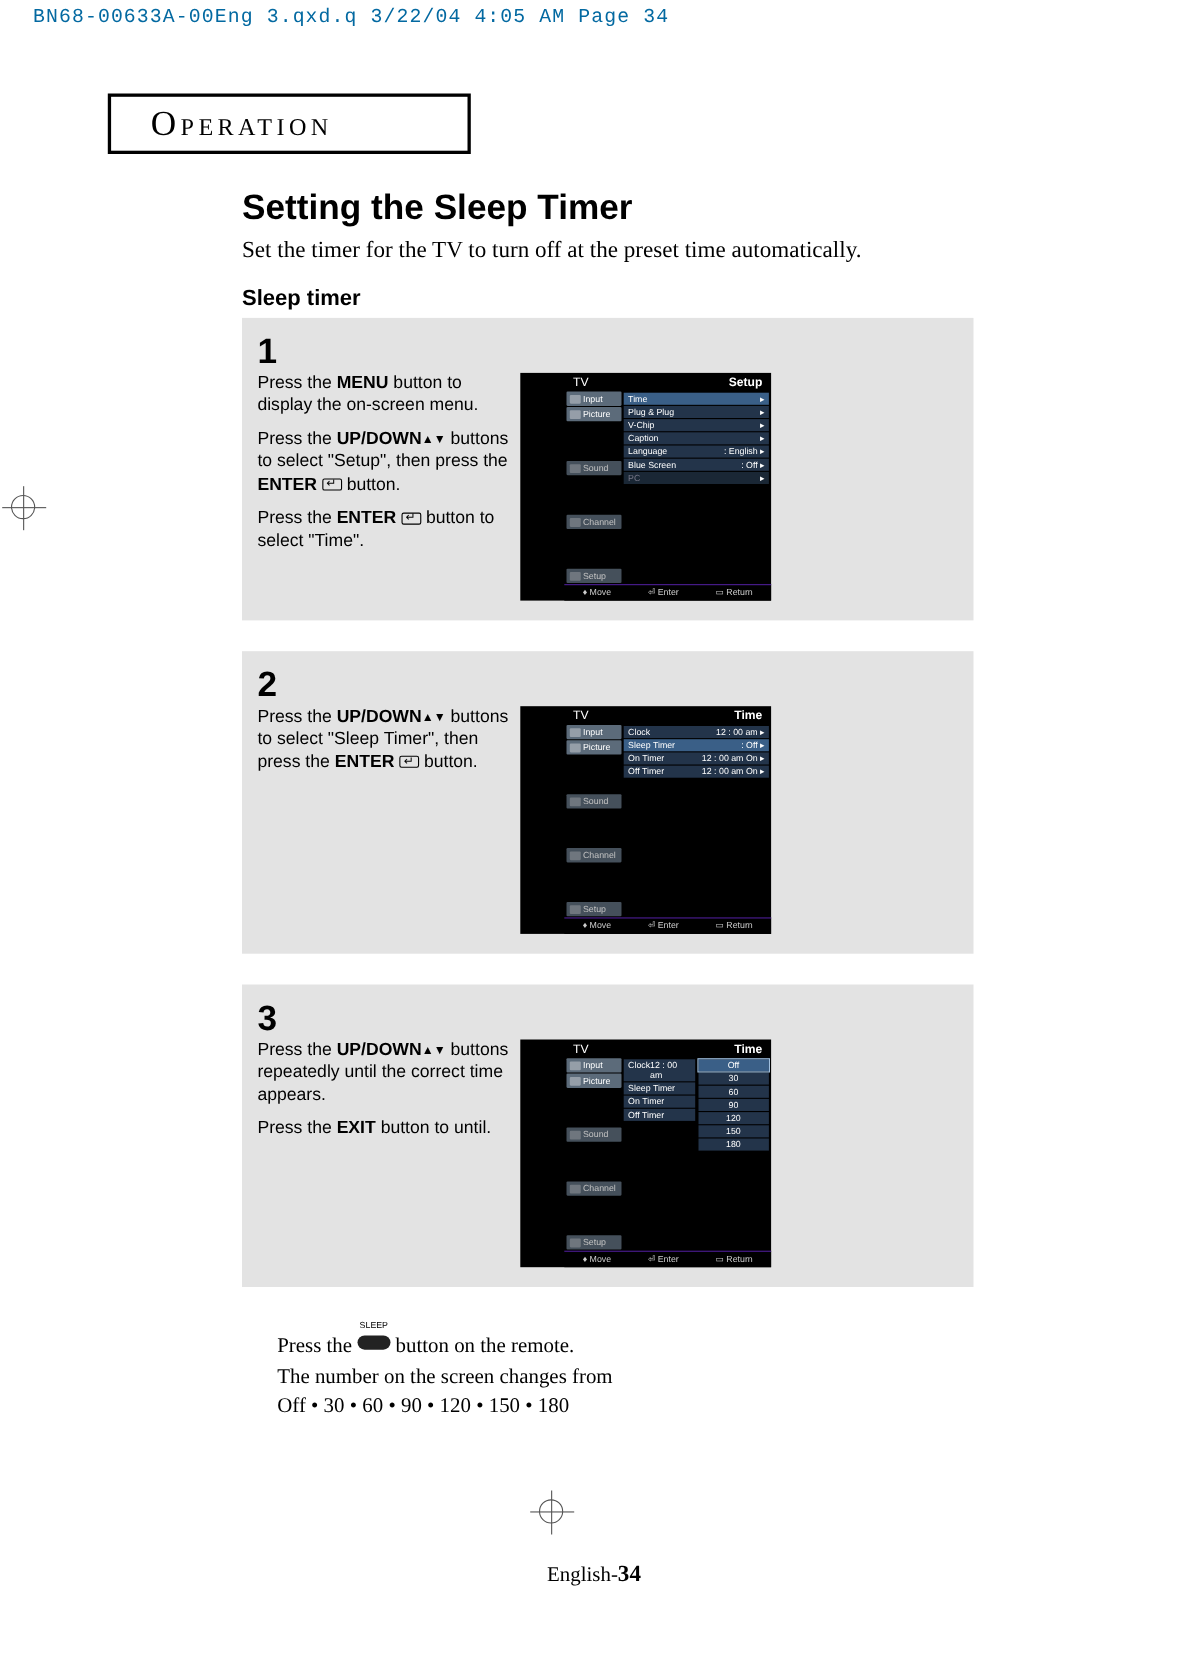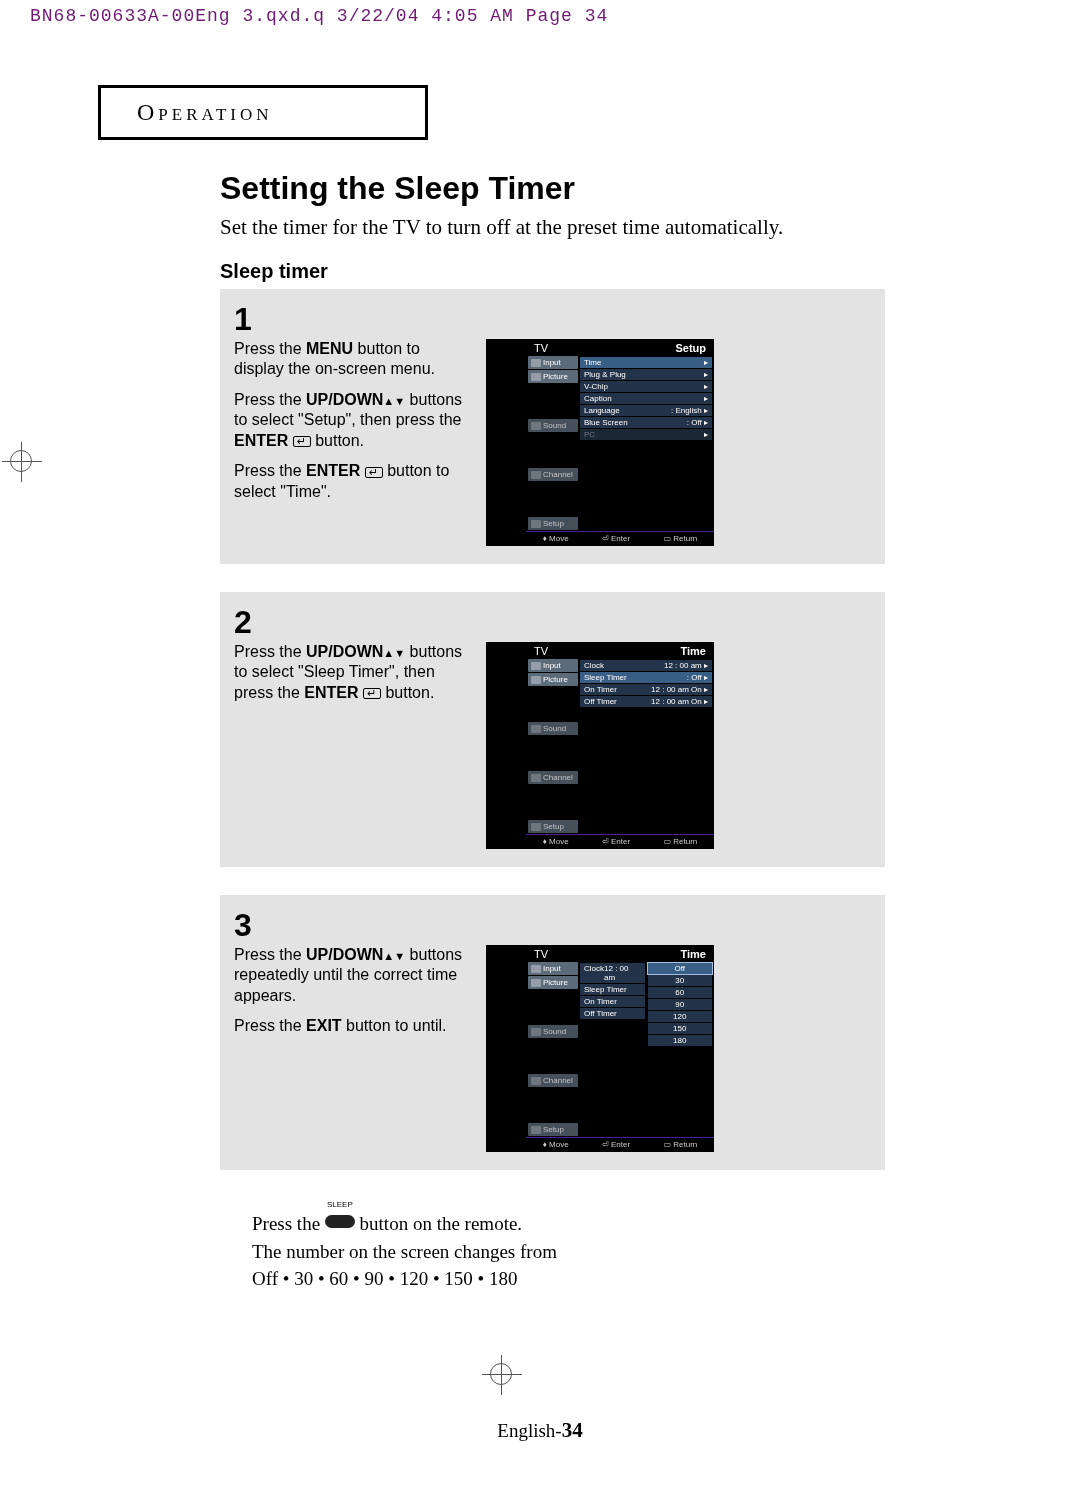--- a/index.html
+++ b/index.html
@@ -1,36 +1,36 @@
 <!DOCTYPE html>
 <html><head>
 <meta charset="utf-8">
 <style>
 * { margin: 0; padding: 0; box-sizing: border-box; }
 body { font-family: Arial, Helvetica, sans-serif; background: #fff; width: 1080px; height: 1503px; position: relative; color: #000; }
-.page-header { position: absolute; top: 6px; left: 30px; font-family: "Courier New", monospace; font-size: 18px; color: #701a75; letter-spacing: 1px; }
+.page-header { position: absolute; top: 6px; left: 30px; font-family: "Courier New", monospace; font-size: 18px; color: #0369a1; letter-spacing: 1px; }
 .crop-tl, .crop-bl { position: absolute; width: 50px; height: 50px; }
 .crop-tl { top: 450px; left: 0; }
 .crop-bl { bottom: 90px; left: 480px; }
 .crop-circle { border: 1px solid #555; border-radius: 50%; width: 22px; height: 22px; position: absolute; }
 .crop-cross::before, .crop-cross::after { content: ""; position: absolute; background: #555; }
 .crop-cross::before { width: 40px; height: 1px; top: 10px; left: -9px; }
 .crop-cross::after  { width: 1px; height: 40px; top: -9px; left: 10px; }
 
 .section-tab { position: absolute; top: 85px; left: 98px; width: 330px; height: 55px; border: 3px solid #000; display: flex; align-items: center; padding-left: 36px; }
-.section-tab span { font-variant: small-caps; letter-spacing: 4px; font-size: 24px; font-family: "Times New Roman", serif; }
+.section-tab span { font-variant: small-caps; letter-spacing: 4px; font-size: 32px; font-family: "Times New Roman", serif; }
 
 .content { position: absolute; top: 170px; left: 220px; width: 665px; }
 h1 { font-size: 32px; font-weight: bold; margin-bottom: 8px; }
 .lede { font-family: "Times New Roman", serif; font-size: 21px; margin-bottom: 20px; }
 h2.sub { font-size: 20px; font-weight: bold; margin-bottom: 6px; }
 
 .step-box { background: #e3e3e3; padding: 14px 12px 18px 14px; margin-bottom: 28px; min-height: 170px; }
 .step-num { font-size: 32px; font-weight: bold; margin-bottom: 4px; line-height: 1; }
-.step-body { display: flex; gap: 20px; }
+.step-body { display: flex; gap: 7px; }
 .step-text { width: 232px; font-size: 16px; line-height: 1.28; }
 .step-text p { margin-bottom: 10px; }
 .step-text b { font-weight: bold; }
 
 .tv { width: 228px; background: #000; font-family: Arial, sans-serif; font-size: 9px; color: #fff; padding-left: 40px; }
 .tv-top { display: flex; justify-content: space-between; padding: 3px 8px 2px 8px; font-size: 11px; }
 .tv-top .r { font-weight: bold; }
 .tv-body { display: flex; }
 .tv-side { width: 52px; }
 .tv-side div { background: #5c6b7a; color: #fff; font-size: 8px; padding: 2px 3px; margin: 0 0 1px 2px; border-radius: 1px; display: flex; align-items: center; gap: 2px; }

